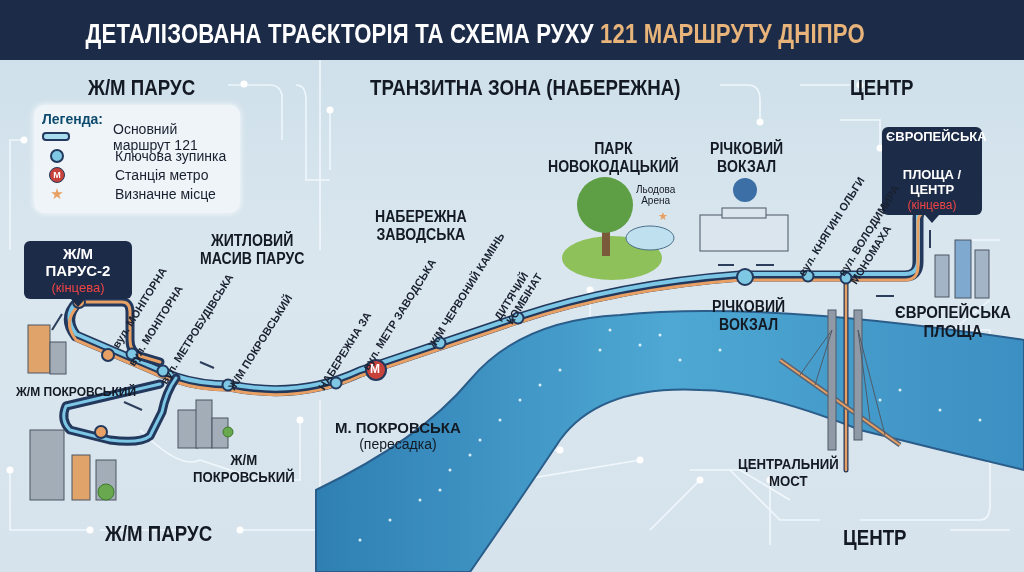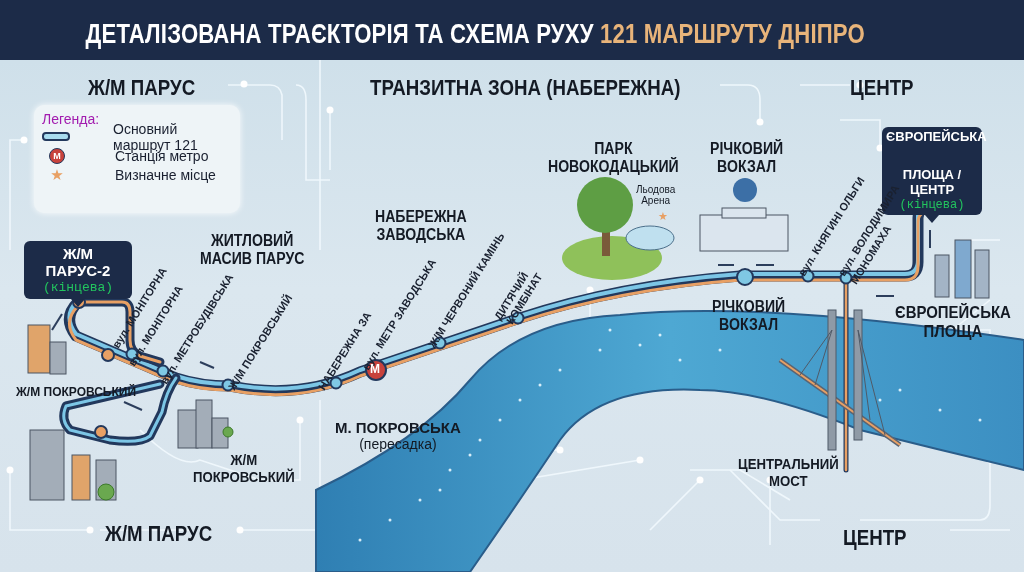--- a/index.html
+++ b/index.html
@@ -8,26 +8,26 @@
   .header h1{margin:0;font-family:"Liberation Sans",sans-serif;font-weight:700;font-size:27px;letter-spacing:0.2px;color:#fff;transform:scaleX(0.82);white-space:nowrap;}
   .header h1 .accent{color:#e8b47a;}
   .map{position:absolute;left:0;top:60px;width:1024px;height:512px;background:linear-gradient(180deg,#cfe0ea 0%,#dbe7ef 45%,#d7e3ec 100%);}
   svg.bg{position:absolute;left:0;top:0;}
   .lbl{position:absolute;font-weight:700;color:#141a24;white-space:nowrap;line-height:1.1;transform-origin:left top;}
   .zone{font-size:22px;transform:scaleX(0.85);}
   .area{font-size:16px;text-align:center;transform:scaleX(0.88);}
   .street{position:absolute;font-weight:700;font-size:11px;color:#1a2130;white-space:nowrap;transform-origin:left bottom;}
   .sub{font-weight:400;font-size:14px;}
   .legend{position:absolute;left:34px;top:105px;width:206px;height:108px;background:#eef4f7;border-radius:10px;box-shadow:0 0 6px rgba(255,255,255,0.9);padding:6px 8px;box-sizing:border-box;}
-  .legend .title{font-weight:400;font-size:14px;color:#a21caf;}
+  .legend .title{font-weight:700;font-size:14px;color:#0c4a6e;}
   .legend .row{display:flex;align-items:center;height:19px;font-size:14px;color:#1a2030;gap:43px;}
   .legend .sym{width:30px;display:flex;justify-content:center;align-items:center;}
   .callout{position:absolute;background:#1c2b48;color:#fff;border-radius:6px;text-align:center;padding:4px 8px;box-sizing:border-box;}
   .callout .t{font-weight:700;font-size:15px;line-height:1.15;}
-  .callout .s{font-size:13px;color:#22c55e;font-family:Liberation Mono, monospace;}
+  .callout .s{font-size:13px;color:#ef4444;}
   .callout:after{content:"";position:absolute;left:50%;bottom:-8px;margin-left:-7px;border-left:7px solid transparent;border-right:7px solid transparent;border-top:8px solid #1c2b48;}
 </style>
 </head>
 <body>
 
 <div class="header">
   <h1><span>ДЕТАЛІЗОВАНА ТРАЄКТОРІЯ ТА СХЕМА РУХУ</span> <span class="accent">121 МАРШРУТУ ДНІПРО</span></h1>
 </div>
 
 <div class="map">
@@ -212,20 +212,26 @@
   <div class="legend" style="top:45px;">
     <div class="title">Легенда:</div>
     <div class="row">
       <span class="sym">
           <span style="display:inline-block;width:24px;height:5px;background:#a8dcef;border:2px solid #22385c;border-radius:4px;"></span>
         </span>
       <span>Основний маршрут 121</span>
     </div>
     <div class="row">
       <span class="sym">
+          <span style="display:inline-block;width:10px;height:10px;background:#7fc8e4;border:2px solid #22385c;border-radius:50%;"></span>
+        </span>
+      <span>Ключова зупинка</span>
+    </div>
+    <div class="row">
+      <span class="sym">
           <span style="display:inline-flex;width:14px;height:14px;background:#c8423c;border:1px solid #22385c;border-radius:50%;color:#fff;font-size:9px;font-weight:700;align-items:center;justify-content:center;">М</span>
         </span>
       <span>Станція метро</span>
     </div>
     <div class="row">
       <span class="sym" style="color:#e8a064;font-size:15px;">★</span>
       <span>Визначне місце</span>
     </div>
   </div>
 

